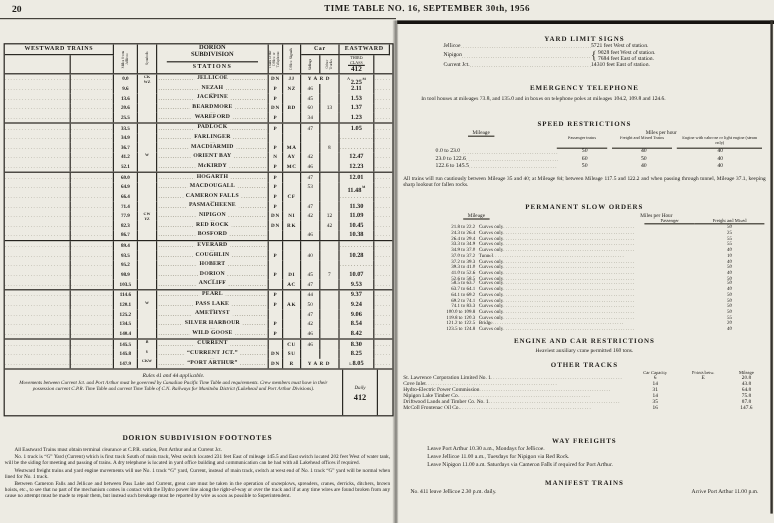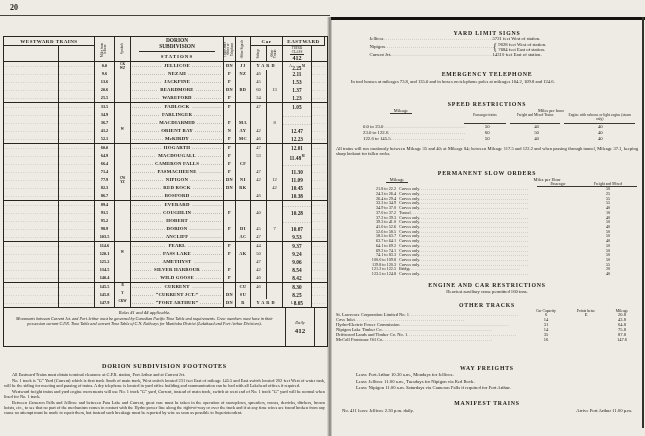--- a/index.html
+++ b/index.html
@@ -109,20 +109,21 @@
   .otr .onm{white-space:nowrap;}
   .otr .v{text-align:center;}
   .wfl{width:262px;margin:1px auto 0;font-size:4.7px;line-height:5.7px;}
   .mfl{display:flex;justify-content:space-between;width:290px;margin:2px auto 0;font-size:4.7px;}
 </style>
 </head>
 <body>
 
 <div class="sheet">
   <div class="pageno">20</div>
+  <div class="title">TIME TABLE NO. 16, SEPTEMBER 30th, 1956</div>
   <div class="rule-l"></div>
   <div class="rule-r"></div>
   <div class="spine"></div>
   <div class="pedge"></div>
 
   <div id="table">
     <div class="gr thead">
       <div class="c hc" style="grid-column:1/3;grid-row:1">WESTWARD TRAINS</div>
       <div class="c" style="grid-column:1;grid-row:2"></div>
       <div class="c" style="grid-column:2;grid-row:2"></div>

